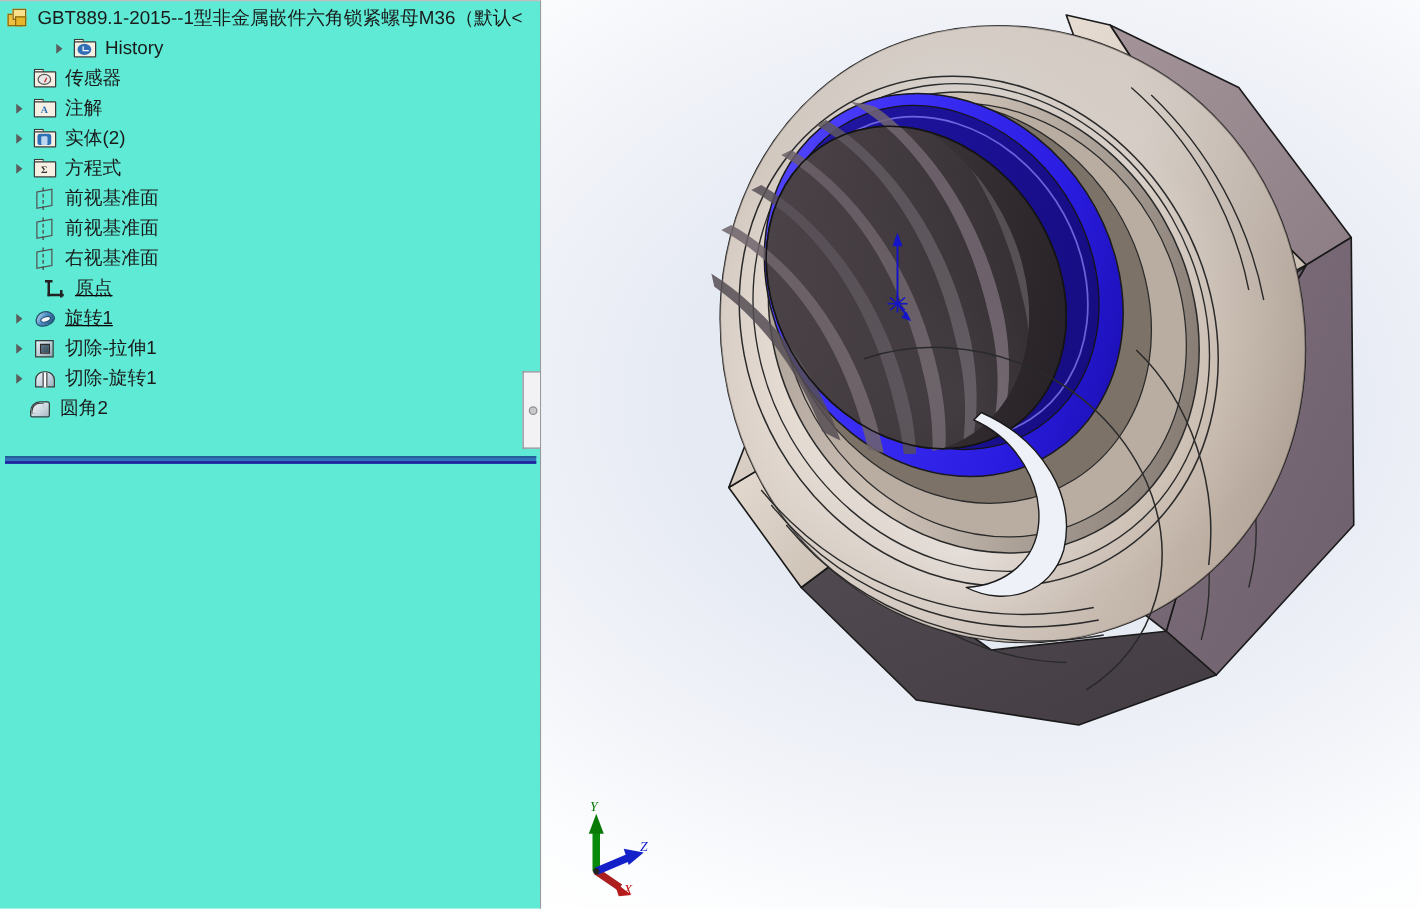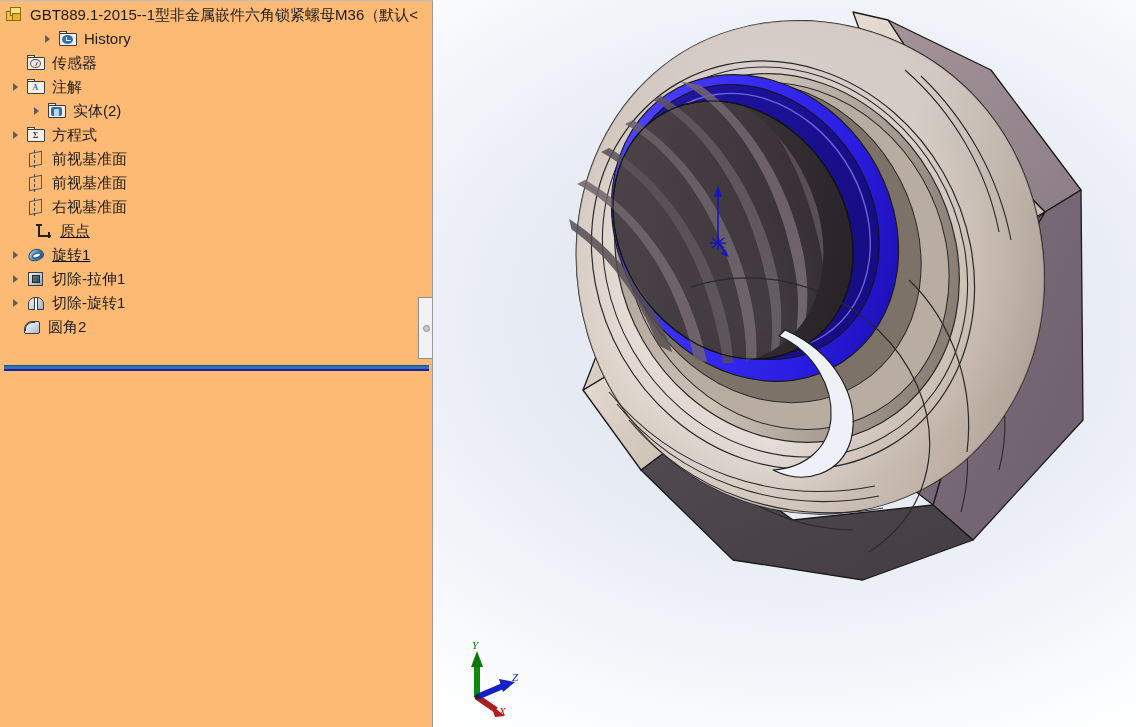--- a/index.html
+++ b/index.html
@@ -17,21 +17,21 @@
     display: flex;
     flex-direction: row;
     background: #ffffff;
   }
 
   
   #feature-panel {
     position: relative;
     width: 433px;
     height: 727px;
-    background: #fdba74;
+    background: #5eead4;
     border-right: 1px solid #9a9a9a;
     border-top: 1px solid #bfbfbf;
     flex: 0 0 433px;
     overflow: hidden;
   }
   #tree-scroll {
     position: absolute;
     top: 0; left: 0; right: 0; bottom: 0;
     overflow: hidden;
   }
@@ -294,21 +294,21 @@
             </span>
             <span class="ticon">
               <span class="ic-folder">
                 <i class="tab"></i>
                 <i class="fd"></i>
                 <span class="gl gl-A">A</span>
               </span>
             </span>
             <span class="tlabel">注解</span>
           </div>
-          <div class="tree-row" style="padding-left: 4px; margin-left: 21px;">
+          <div class="tree-row" style="padding-left: 4px;">
             <span class="expander">
               <i class="arw"></i>
             </span>
             <span class="ticon">
               <span class="ic-folder">
                 <i class="tab"></i>
                 <i class="fd"></i>
                 <span class="gl gl-solid"></span>
               </span>
             </span>

